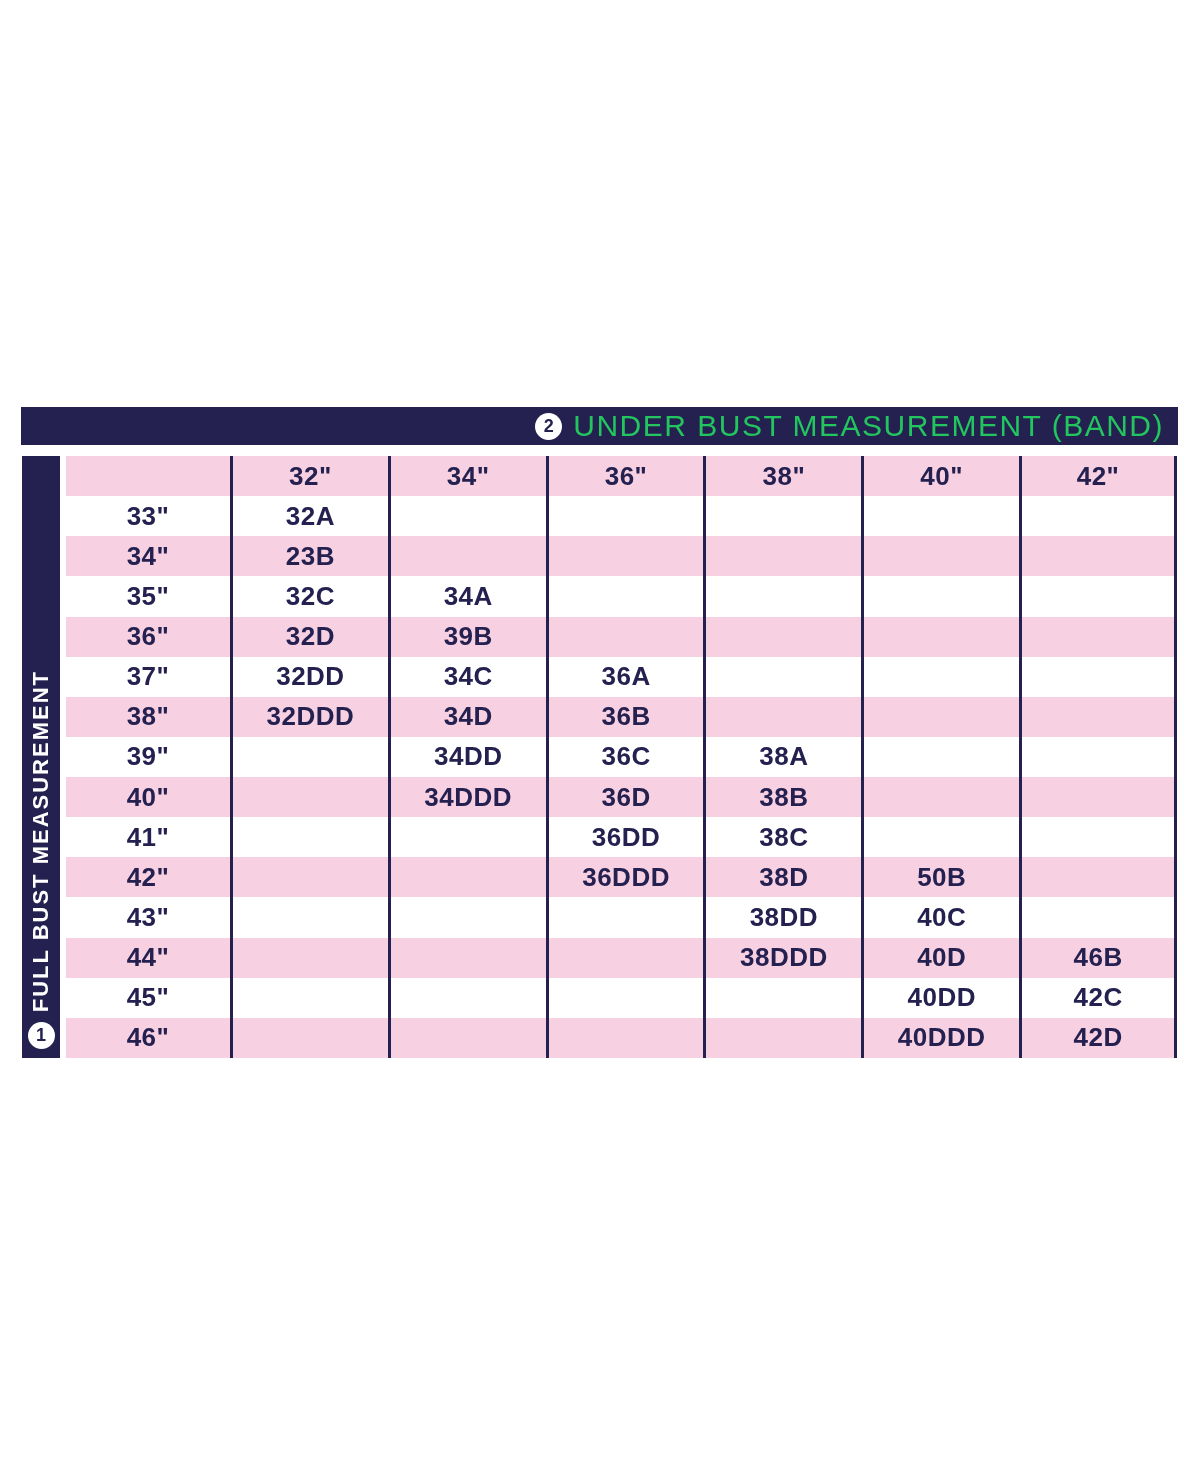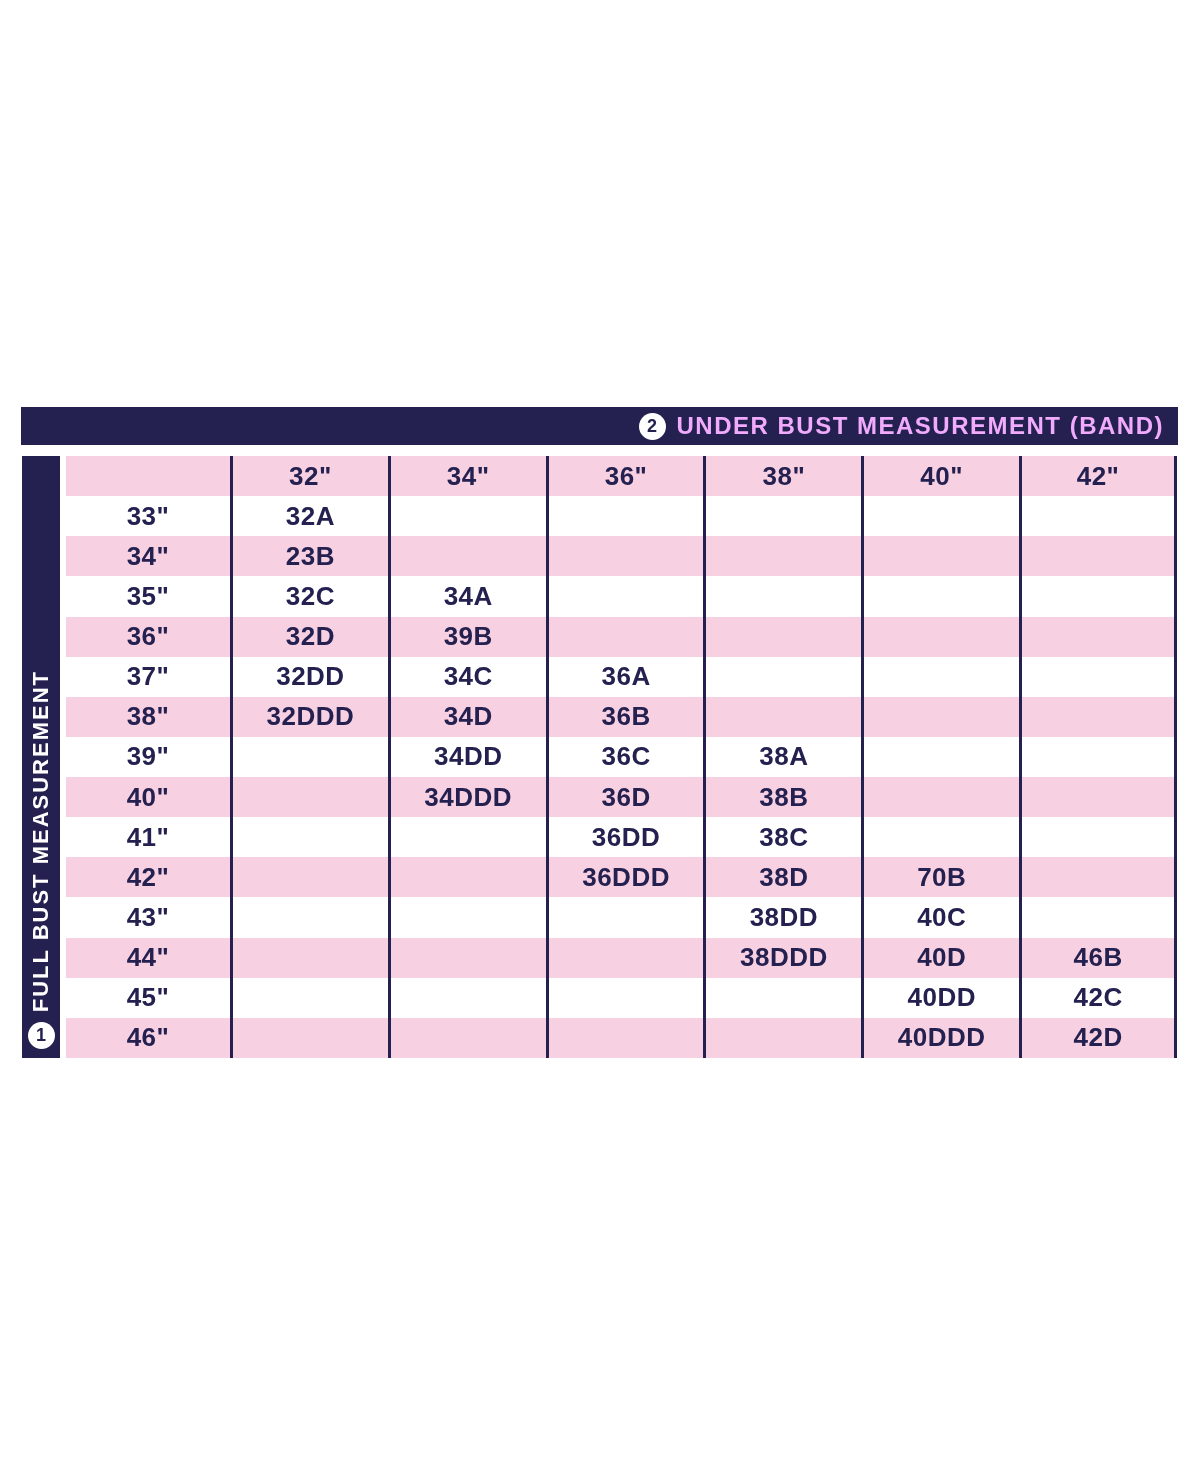--- a/index.html
+++ b/index.html
@@ -13,21 +13,21 @@
   }
   
   .header-bar {
     position:absolute; left:21px; top:407px;
     width:1157px; height:38px;
     background:var(--navy);
     display:flex; align-items:center; justify-content:flex-end;
     padding-right:14px;
   }
   .header-label {
-    color:#f0abfc; font-weight:bold; font-size:24px;
+    color:#22c55e; font-weight:normal; font-size:30px;
     letter-spacing:1.5px; white-space:nowrap;
   }
   .badge {
     width:27px; height:27px; border-radius:50%;
     background:#ffffff; color:var(--navy);
     display:flex; align-items:center; justify-content:center;
     font-weight:bold; font-size:18px; flex:0 0 auto;
   }
   .header-bar .badge { margin-right:11px; }
   
@@ -147,21 +147,21 @@
       <div class="cell stripe-white data-cell"></div>
       <div class="cell stripe-white data-cell">36DD</div>
       <div class="cell stripe-white data-cell">38C</div>
       <div class="cell stripe-white data-cell"></div>
       <div class="cell stripe-white data-cell last-col"></div>
       <div class="cell stripe-pink">42"</div>
       <div class="cell stripe-pink data-cell"></div>
       <div class="cell stripe-pink data-cell"></div>
       <div class="cell stripe-pink data-cell">36DDD</div>
       <div class="cell stripe-pink data-cell">38D</div>
-      <div class="cell stripe-pink data-cell">70B</div>
+      <div class="cell stripe-pink data-cell">50B</div>
       <div class="cell stripe-pink data-cell last-col"></div>
       <div class="cell stripe-white">43"</div>
       <div class="cell stripe-white data-cell"></div>
       <div class="cell stripe-white data-cell"></div>
       <div class="cell stripe-white data-cell"></div>
       <div class="cell stripe-white data-cell">38DD</div>
       <div class="cell stripe-white data-cell">40C</div>
       <div class="cell stripe-white data-cell last-col"></div>
       <div class="cell stripe-pink">44"</div>
       <div class="cell stripe-pink data-cell"></div>

